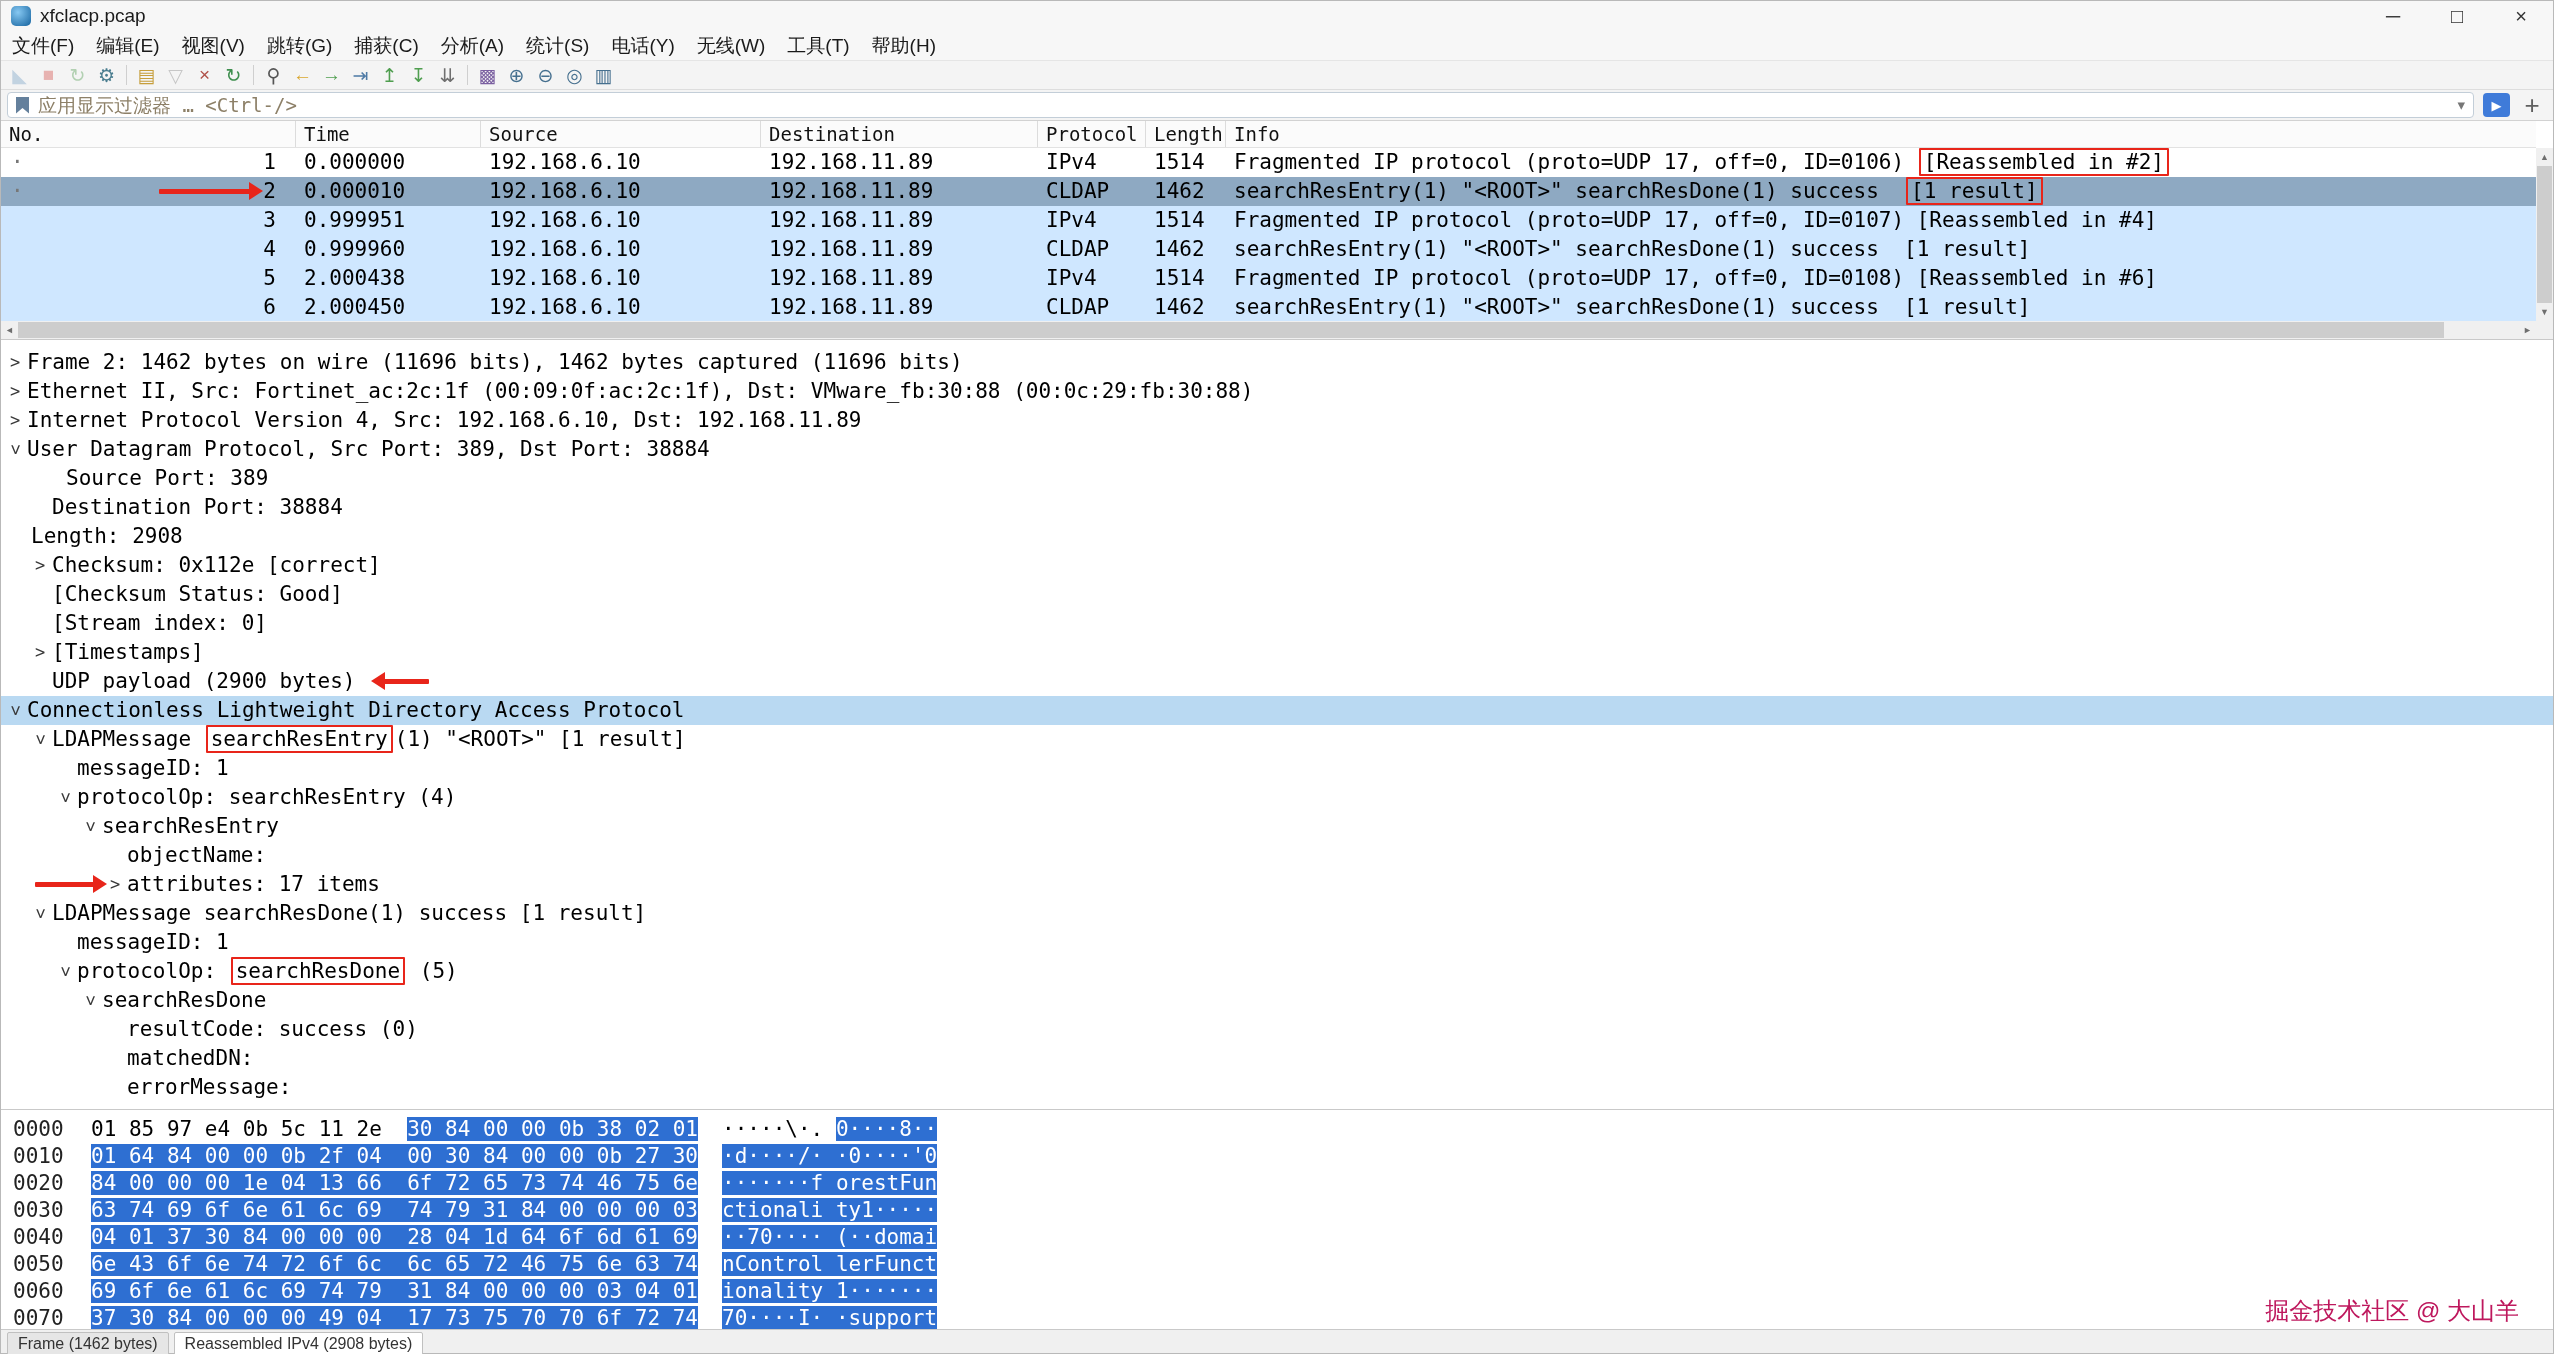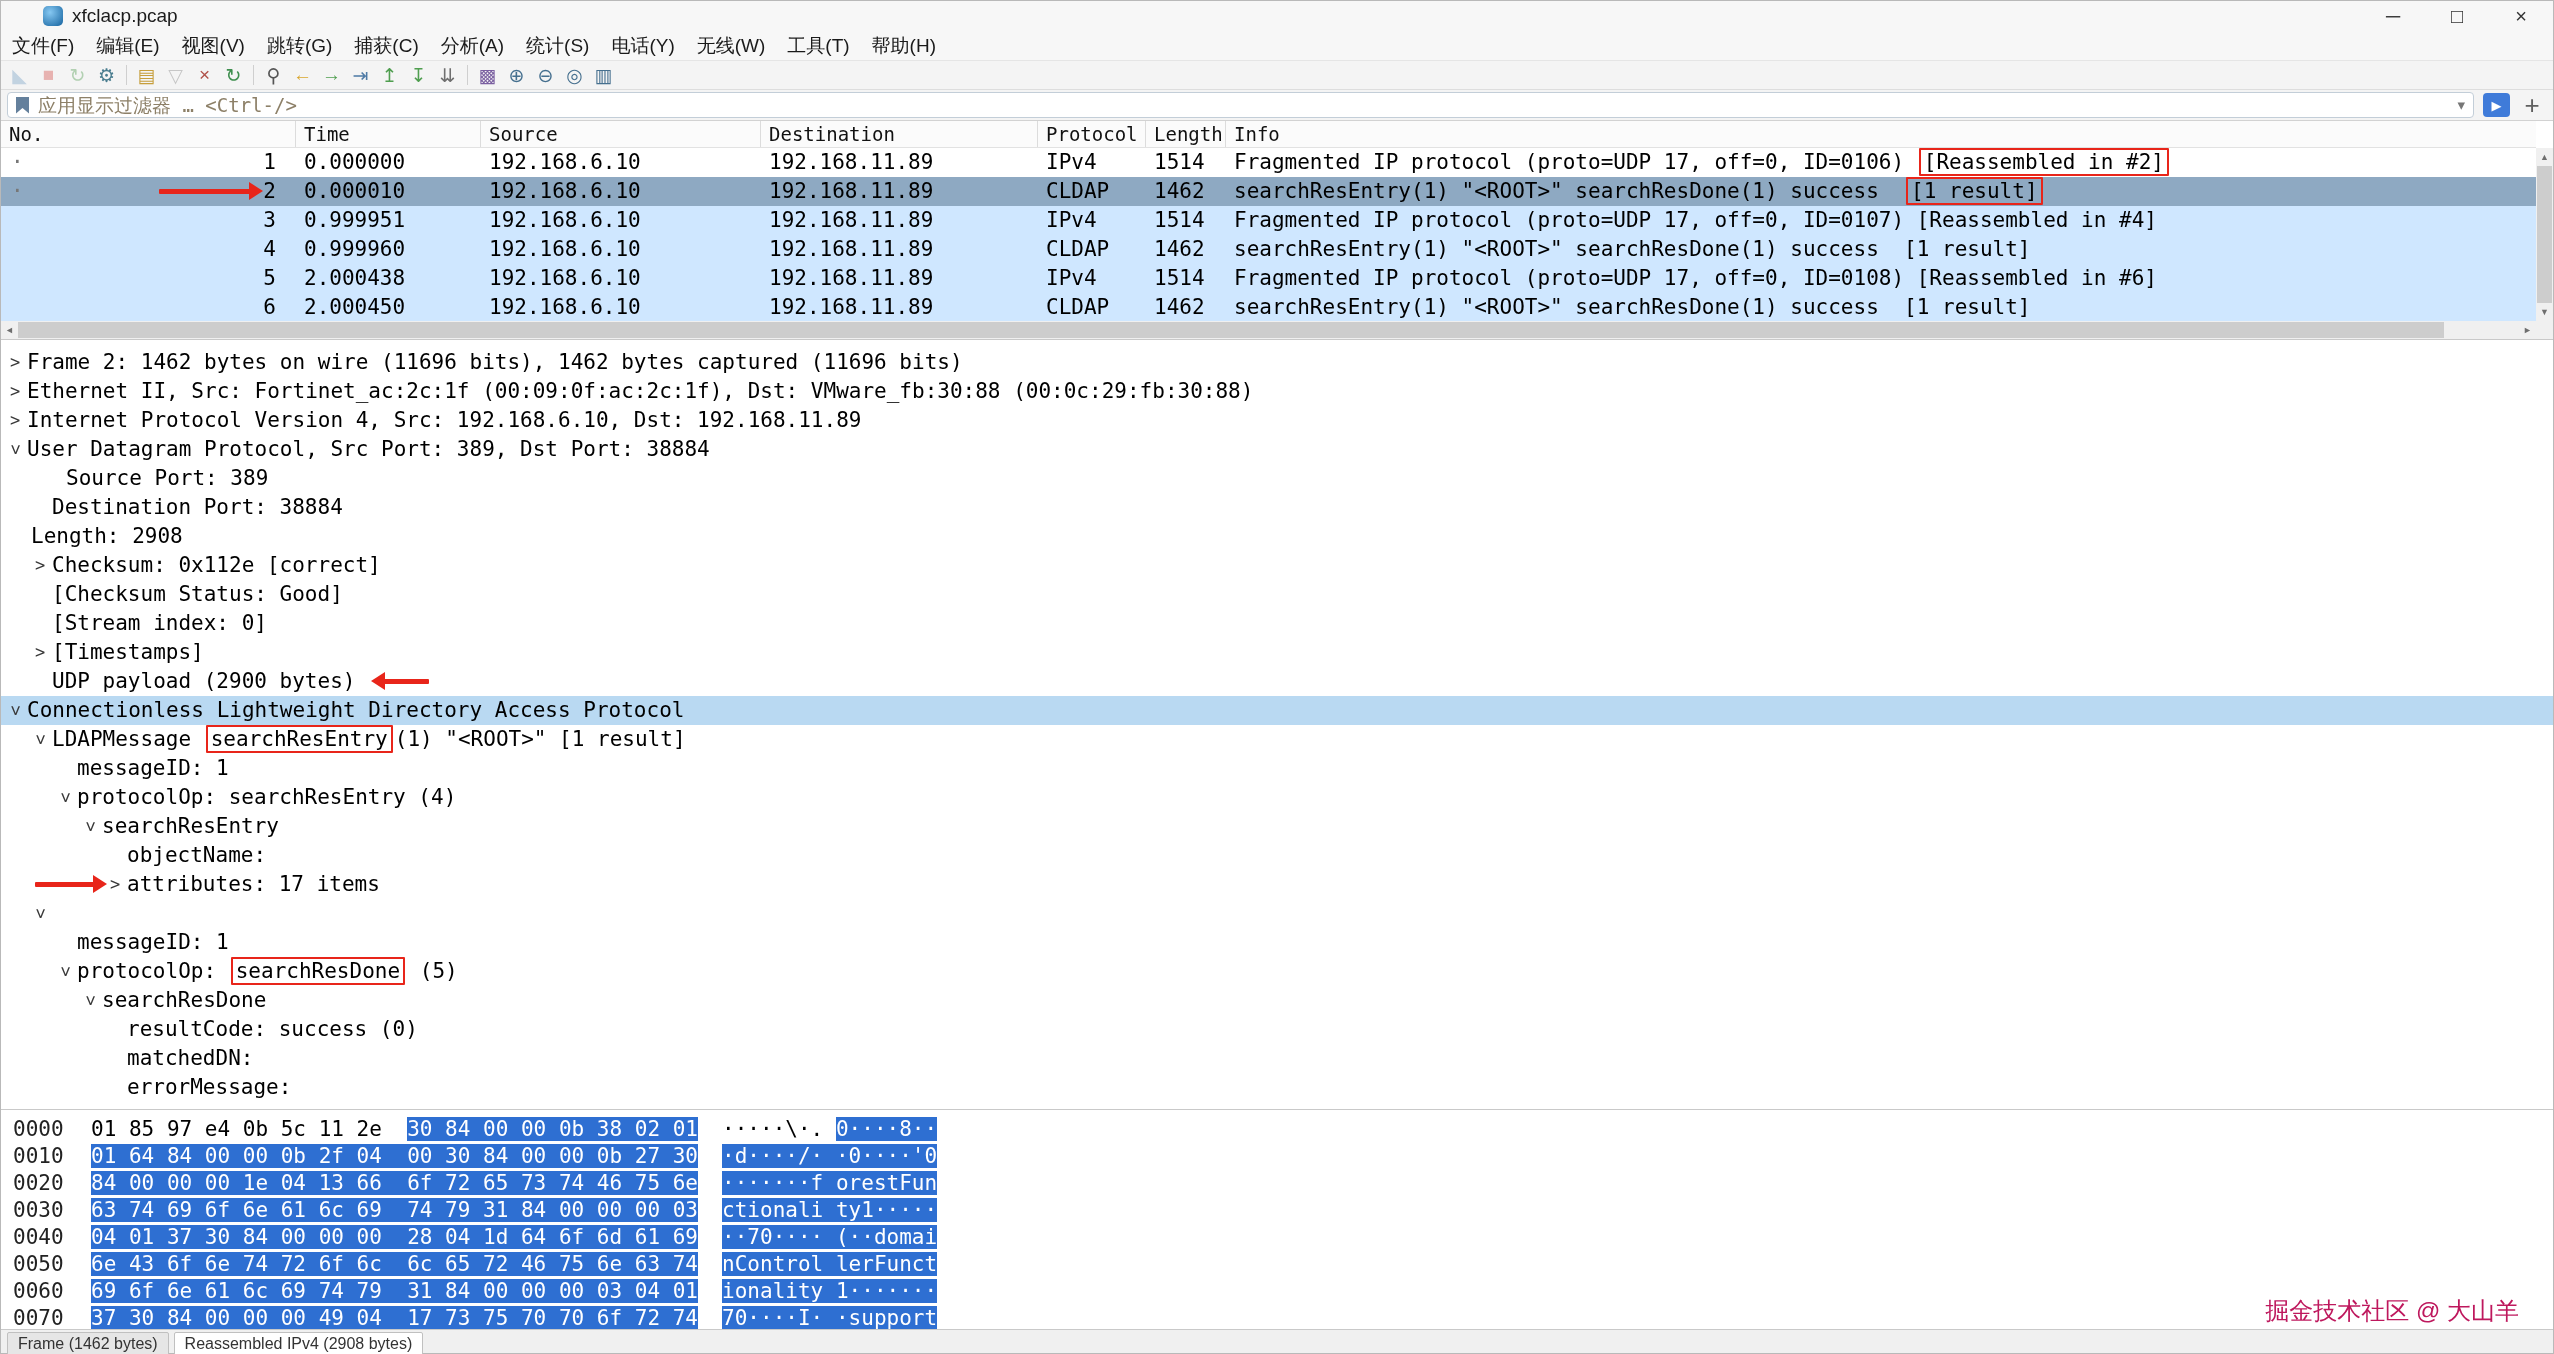--- a/index.html
+++ b/index.html
@@ -4,21 +4,21 @@
 <title>xfclacp.pcap</title>
 <style>
   *{margin:0;padding:0;box-sizing:border-box;}
   html,body{width:2554px;height:1354px;overflow:hidden;background:#fff;}
   body{font-family:"Liberation Sans","DejaVu Sans",sans-serif;position:relative;color:#000;}
   .mono{font-family:"DejaVu Sans Mono",monospace;}
 
   #window{position:absolute;inset:0;display:flex;flex-direction:column;background:#fff;border:1px solid #b9b9b9;}
 
   
-  .titlebar{height:30px;background:#f7f7f7;display:flex;align-items:center;flex:0 0 auto;padding-left:32px;}
+  .titlebar{height:30px;background:#f7f7f7;display:flex;align-items:center;flex:0 0 auto;}
   .app-icon{width:20px;height:20px;margin:0 9px 0 10px;border-radius:5px;
             background:radial-gradient(circle at 35% 32%,#86c8f2,#15639f);}
   .title-text{font-size:19px;color:#1c1c1c;}
   .win-controls{margin-left:auto;display:flex;height:100%;}
   .win-btn{width:64px;display:flex;align-items:center;justify-content:center;font-size:20px;color:#333;}
 
   
   .menubar{height:29px;background:#f7f7f7;display:flex;align-items:center;font-size:19px;color:#1a1a1a;flex:0 0 auto;}
   .menu-item{padding:0 11px;height:100%;display:flex;align-items:center;white-space:nowrap;}
 
@@ -268,21 +268,21 @@
       <div class="dline" style="padding-left: 51px;"><span>[Stream index: 0]</span></div>
       <div class="dline" style="padding-left: 51px;"><span class="dexp" style="left: 32px;">&gt;</span><span>[Timestamps]</span></div>
       <div class="dline" style="padding-left: 51px;"><span>UDP payload (2900 bytes)</span><span class="arr-i left"></span></div>
       <div class="dline hl" style="padding-left: 26px;"><span class="dexp open" style="left: 7px;">&gt;</span><span>Connectionless Lightweight Directory Access Protocol</span></div>
       <div class="dline" style="padding-left: 51px;"><span class="dexp open" style="left: 32px;">&gt;</span><span>LDAPMessage </span><span class="redbox">searchResEntry</span><span>(1) "&lt;ROOT&gt;" [1 result]</span></div>
       <div class="dline" style="padding-left: 76px;"><span>messageID: 1</span></div>
       <div class="dline" style="padding-left: 76px;"><span class="dexp open" style="left: 57px;">&gt;</span><span>protocolOp: searchResEntry (4)</span></div>
       <div class="dline" style="padding-left: 101px;"><span class="dexp open" style="left: 82px;">&gt;</span><span>searchResEntry</span></div>
       <div class="dline" style="padding-left: 126px;"><span>objectName: </span></div>
       <div class="dline" style="padding-left: 126px;"><span class="dexp" style="left: 107px;">&gt;</span><span>attributes: 17 items</span><div class="arr-a right" style="left: 34px; width: 72px;"></div></div>
-      <div class="dline" style="padding-left: 51px;"><span class="dexp open" style="left: 32px;">&gt;</span></div>
+      <div class="dline" style="padding-left: 51px;"><span class="dexp open" style="left: 32px;">&gt;</span><span>LDAPMessage searchResDone(1) success [1 result]</span></div>
       <div class="dline" style="padding-left: 76px;"><span>messageID: 1</span></div>
       <div class="dline" style="padding-left: 76px;"><span class="dexp open" style="left: 57px;">&gt;</span><span>protocolOp: </span><span class="redbox">searchResDone</span><span> (5)</span></div>
       <div class="dline" style="padding-left: 101px;"><span class="dexp open" style="left: 82px;">&gt;</span><span>searchResDone</span></div>
       <div class="dline" style="padding-left: 126px;"><span>resultCode: success (0)</span></div>
       <div class="dline" style="padding-left: 126px;"><span>matchedDN: </span></div>
       <div class="dline" style="padding-left: 126px;"><span>errorMessage: </span></div>
     </div>
 
   <div class="hexpane mono">
       <div class="hrow"><span class="hoff">0000</span><span class="hbytes"><span>01 </span><span>85 </span><span>97 </span><span>e4 </span><span>0b </span><span>5c </span><span>11 </span><span>2e </span><span> </span><span class="hl-b">30 </span><span class="hl-b">84 </span><span class="hl-b">00 </span><span class="hl-b">00 </span><span class="hl-b">0b </span><span class="hl-b">38 </span><span class="hl-b">02 </span><span class="hl-b">01</span></span><span class="hascii"><span>·</span><span>·</span><span>·</span><span>·</span><span>·</span><span>\</span><span>·</span><span>.</span><span> </span><span class="hl-b">0</span><span class="hl-b">·</span><span class="hl-b">·</span><span class="hl-b">·</span><span class="hl-b">·</span><span class="hl-b">8</span><span class="hl-b">·</span><span class="hl-b">·</span></span></div>

